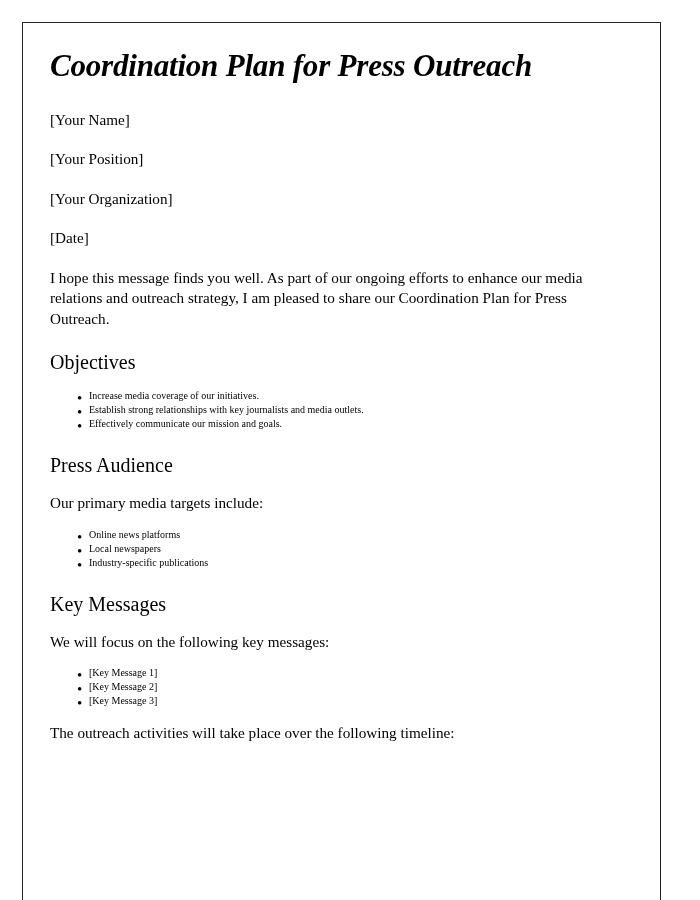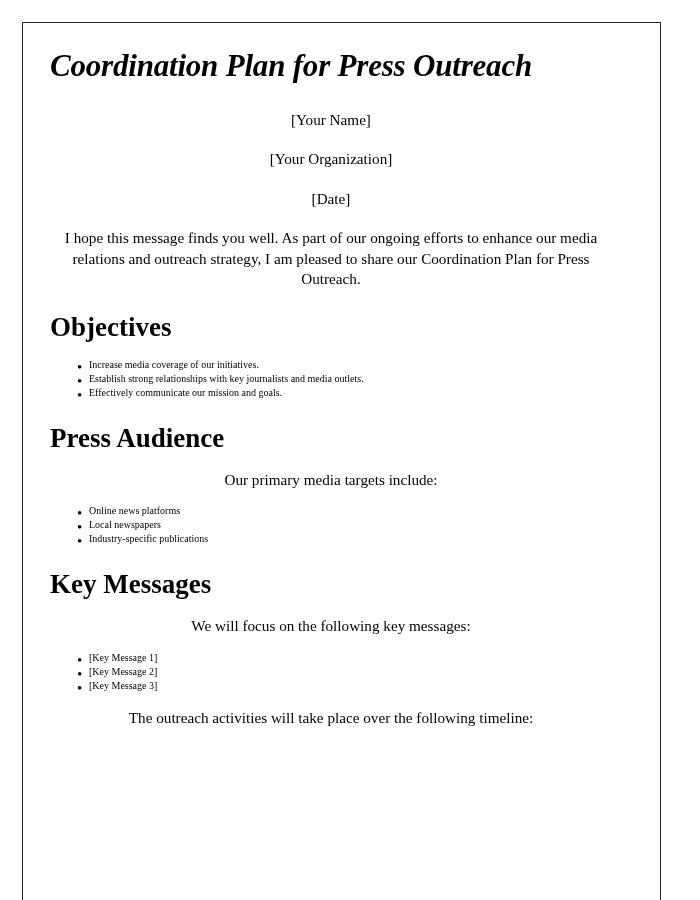--- a/index.html
+++ b/index.html
@@ -37,32 +37,31 @@
     font-size: 31px;
     font-weight: bold;
     line-height: 1.12;
     letter-spacing: -0.2px;
     margin: 0 0 26px 0;
     white-space: nowrap;
     font-style: italic;
   }
 
   .section-heading {
-    font-size: 27px;
-    font-weight: bold;
+    font-size: 20px;
+    font-weight: normal;
     line-height: 1.15;
     margin: 22px 0 16px 0;
   }
 
   .para {
     font-size: 15.2px;
     line-height: 1.35;
     margin: 0 0 19px 0;
     max-width: 562px;
-    text-align: center;
   }
 
   .para.tight {
     margin-bottom: 15px;
   }
 
   .bullet-list {
     list-style: none;
     margin: 0 0 14px 0;
     padding: 0;
@@ -88,20 +87,21 @@
 </head>
 <body>
 
 <div class="page-sheet">
   <div class="page-body">
 
     <h1 class="doc-title">Coordination Plan for Press Outreach</h1>
 
     <div class="addr-block">
       <p class="para">[Your Name]</p>
+      <p class="para">[Your Position]</p>
       <p class="para">[Your Organization]</p>
       <p class="para">[Date]</p>
     </div>
 
 
     <p class="para">I hope this message finds you well. As part of our ongoing efforts to enhance our media relations and outreach strategy, I am pleased to share our Coordination Plan for Press Outreach.</p>
 
     <section>
       <h2 class="section-heading">Objectives</h2>
       <ul class="bullet-list">

